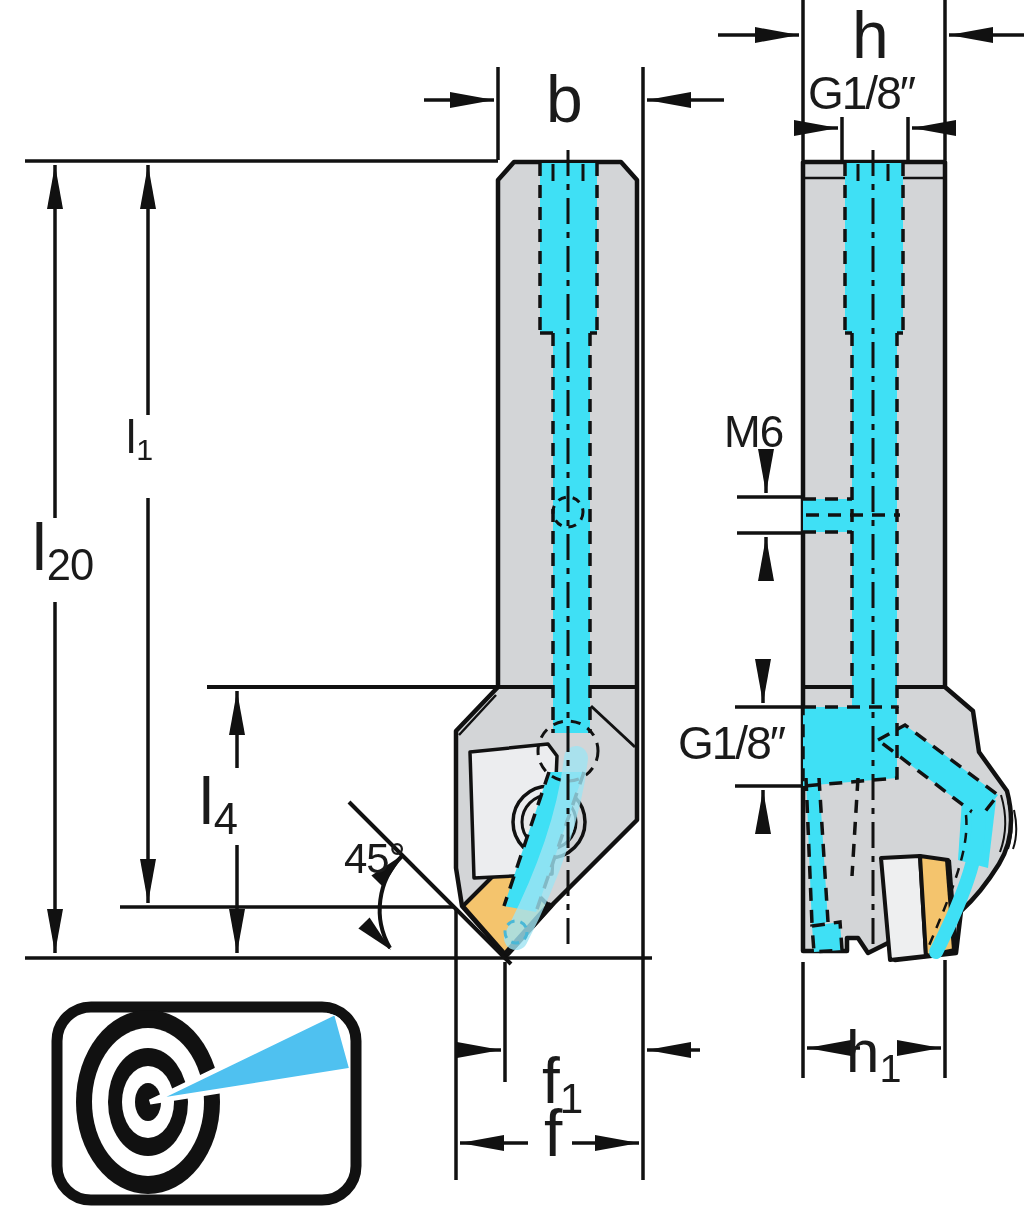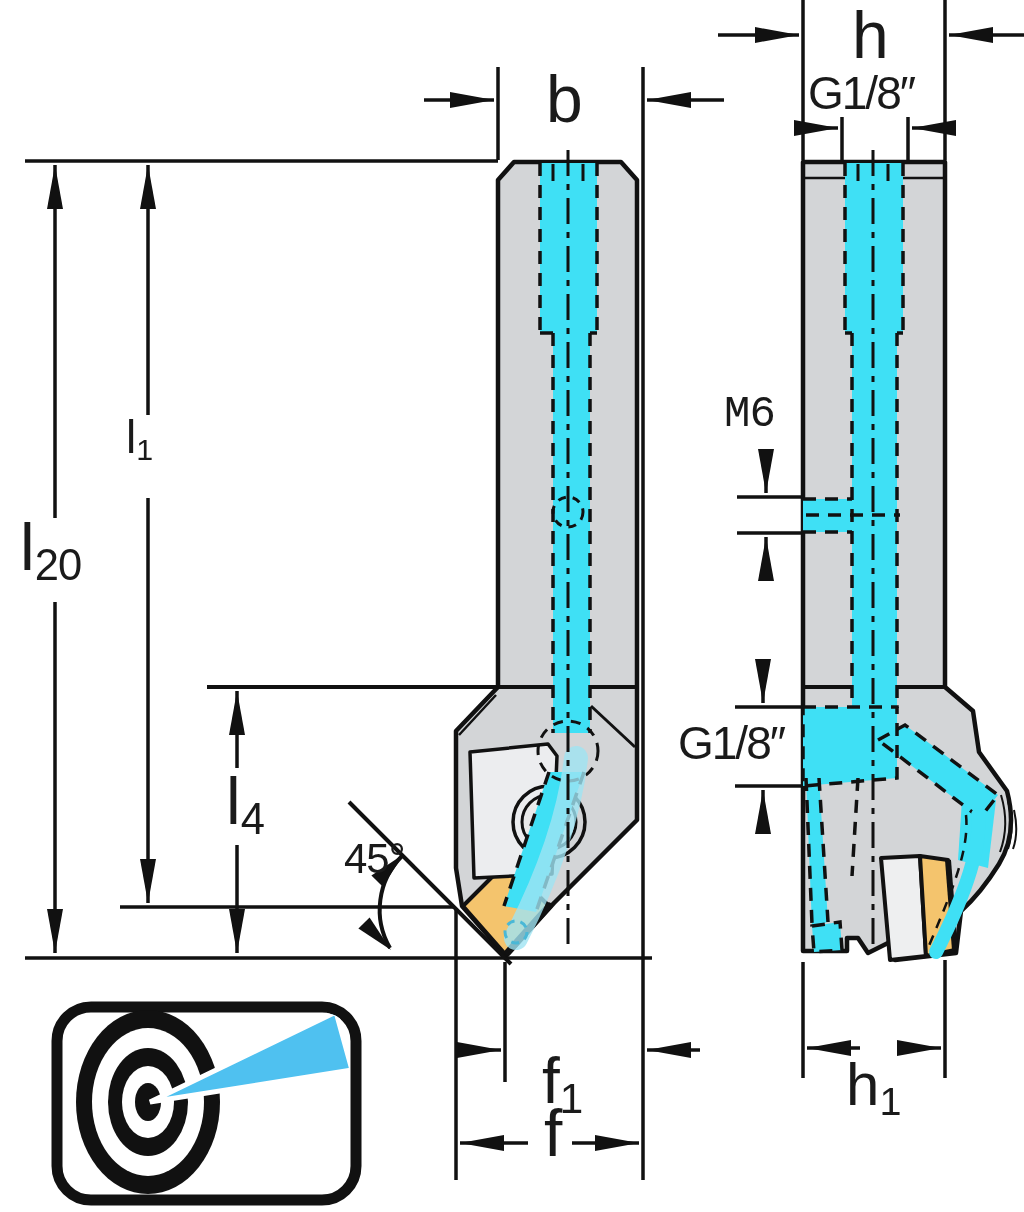--- a/index.html
+++ b/index.html
@@ -183,22 +183,22 @@
     <g clip-path="url(#iconClip)">
       <polygon points="150,1102 336,1012 352,1070" fill="#4FC1F0" stroke="#ffffff" stroke-width="5"></polygon>
     </g>
   </g>
 </svg>
 
 <div class="lbl" style="left:546px;top:66px;font-size:66px;"><span>b</span></div>
 <div class="lbl" style="left:852px;top:2px;font-size:66px;"><span>h</span></div>
 <div class="lbl" style="left:808px;top:70px;font-size:46px;letter-spacing:-2px;"><span>G1/8″</span></div>
 <div class="lbl" style="left:126px;top:414px;font-size:46px;"><span>l</span><span class="sub">1</span></div>
-<div class="lbl" style="left:20px;top:514px;font-size:66px;text-align:center;"><span>l</span><span class="sub">20</span></div>
-<div class="lbl" style="left:226px;top:768px;font-size:66px;"><span>l</span><span class="sub">4</span></div>
+<div class="lbl" style="left:32px;top:514px;font-size:66px;text-align:center;"><span>l</span><span class="sub">20</span></div>
+<div class="lbl" style="left:199px;top:768px;font-size:66px;"><span>l</span><span class="sub">4</span></div>
 <div class="lbl" style="left:300px;top:838px;font-size:42px;margin-left:44px;"><span>45°</span></div>
-<div class="lbl" style="left:724px;top:392px;font-size:44px;font-family:Liberation Mono, monospace;"><span>M6</span></div>
+<div class="lbl" style="left:724px;top:410px;font-size:44px;"><span>M6</span></div>
 <div class="lbl" style="left:678px;top:720px;font-size:46px;letter-spacing:-2px;"><span>G1/8″</span></div>
 <div class="lbl" style="left:542px;top:1008px;font-size:64px;margin-top:41px;"><span>f</span><span class="sub">1</span></div>
 <div class="lbl" style="left:544px;top:1100px;font-size:66px;"><span>f</span></div>
-<div class="lbl" style="left:846px;top:1022px;font-size:60px;margin-top:33px;"><span>h</span><span class="sub">1</span></div>
+<div class="lbl" style="left:846px;top:1022px;font-size:60px;"><span>h</span><span class="sub">1</span></div>
 
 </div>
 
 </body></html>

